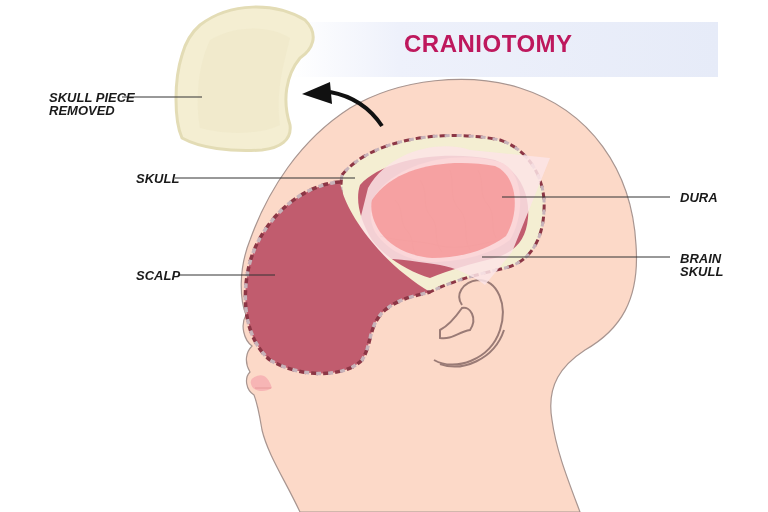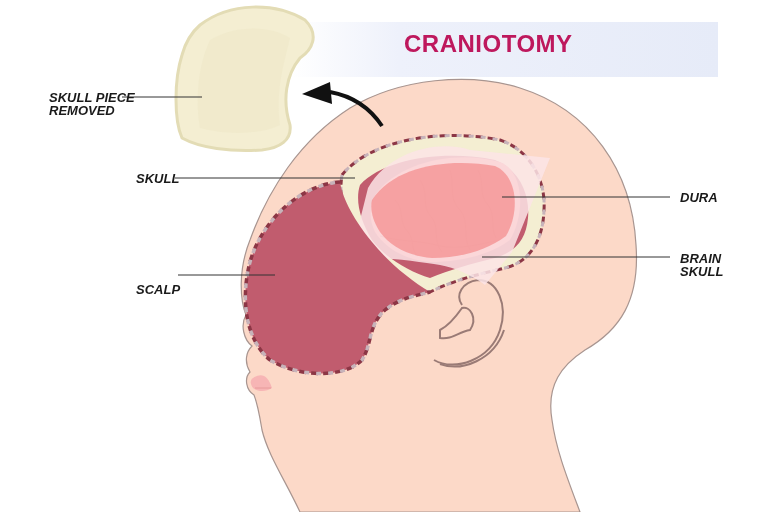--- a/index.html
+++ b/index.html
@@ -86,18 +86,18 @@
     <line x1="502" y1="197" x2="670" y2="197"></line>
     <line x1="482" y1="257" x2="670" y2="257"></line>
   </g>
 </svg>
 
 <div class="label" style="left:49px; top:91px;">
   <div>SKULL PIECE</div>
   <div>REMOVED</div>
 </div>
 <div class="label" style="left:136px; top:172px;">SKULL</div>
-<div class="label" style="left:136px; top:269px;margin-top:14px;">SCALP</div>
+<div class="label" style="left:136px; top:269px;">SCALP</div>
 <div class="label" style="left:680px; top:191px;">DURA</div>
 <div class="label" style="left:680px; top:252px;">
   <div>BRAIN</div>
   <div>SKULL</div>
 </div>
 
 </body></html>

